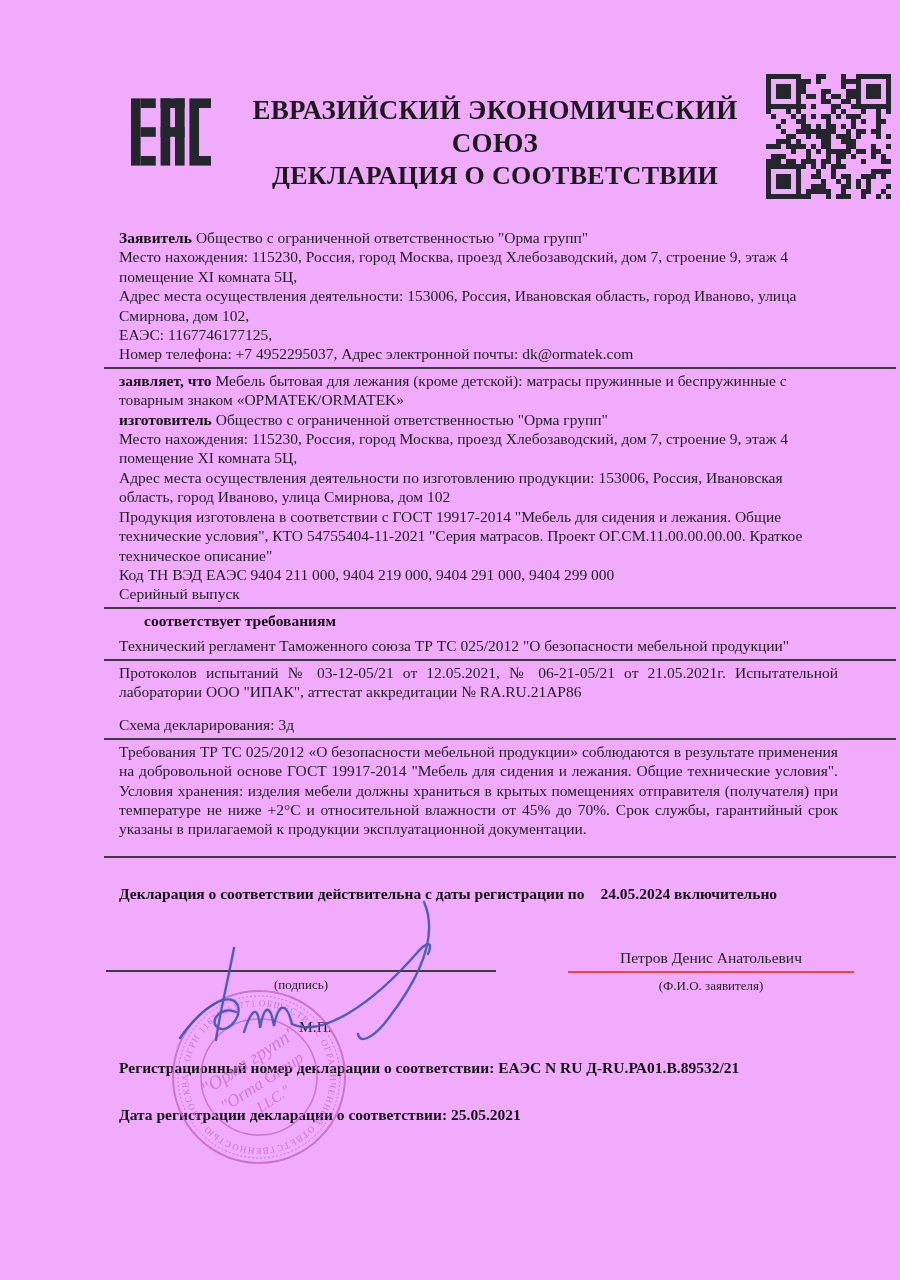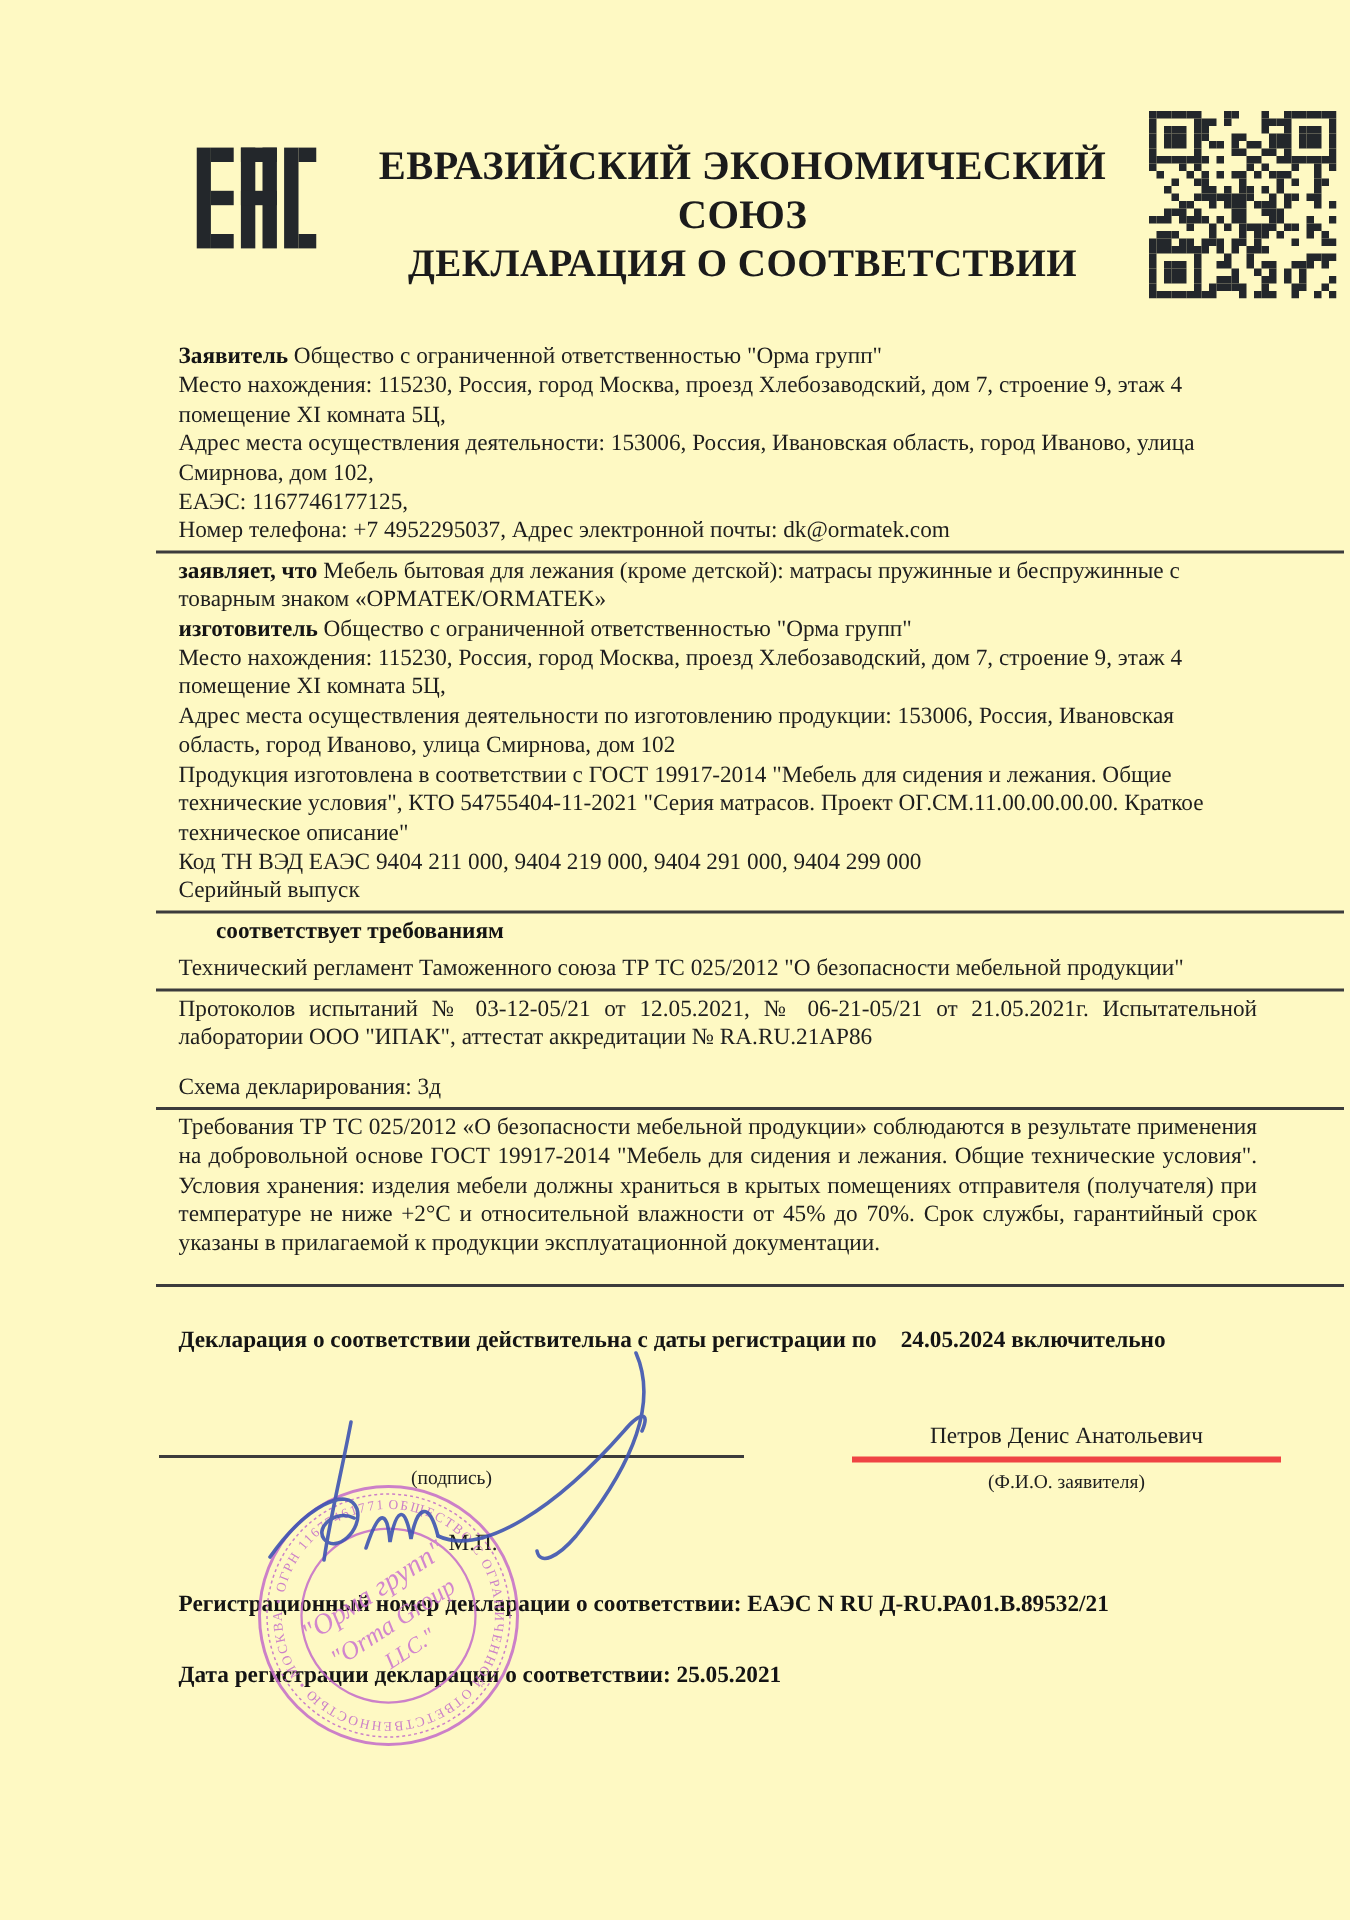--- a/index.html
+++ b/index.html
@@ -1,17 +1,17 @@
 <!DOCTYPE html>
 <html lang="ru"><head>
 <meta charset="utf-8">
 <style>
   html,body{margin:0;padding:0;background:#ffffff;}
   .page{
-    position:relative;width:900px;height:1280px;background:#fef9c3;
+    position:relative;width:900px;height:1280px;background:#f0abfc;
     font-family:"Liberation Serif",serif;color:#1e1e1e;overflow:hidden;
   }
   
   .hdr-titles{position:absolute;left:228px;top:94px;width:534px;text-align:center;font-weight:bold;color:#1b1b1b;}
   .hdr-line1{font-size:27px;line-height:33px;letter-spacing:.3px;}
   .hdr-line2{font-size:26px;line-height:31px;letter-spacing:.3px;}
   .eac-logo{position:absolute;left:131px;top:94px;}
   .qr{position:absolute;left:766px;top:74px;}
   
   .content{position:absolute;left:104px;top:226px;width:792px;font-size:15.5px;line-height:19.4px;}
@@ -23,21 +23,21 @@
   .gap8{height:6px;}
   .scheme{margin-top:14px;}
   .spacer{height:14px;}
   .validity{padding-top:26px;font-weight:bold;color:#141414;}
   .validity .vdate{margin-left:16px;}
   
   .sigrow{display:flex;justify-content:space-between;margin-top:30px;padding:0 42px 0 2px;}
   .sig-left{width:390px;text-align:center;}
   .sig-left .sline{border-bottom:2px solid #3c3c3c;height:34px;}
   .sig-right{width:286px;text-align:center;}
-  .sig-right .nameline{border-bottom:4px solid #ef4444;padding:12px 0 3px 0;}
+  .sig-right .nameline{border-bottom:2px solid #ef4444;padding:12px 0 3px 0;}
   .cap{font-size:13px;padding-top:3px;}
   .mp{margin:22px 0 0 195px;}
   .regnum{margin-top:20px;font-weight:bold;color:#141414;}
   .regdate{margin-top:22px;font-weight:bold;color:#141414;}
   
   .signature-ov{position:absolute;left:172px;top:896px;pointer-events:none;}
   .stamp-ov{position:absolute;left:168px;top:986px;pointer-events:none;opacity:.85;}
 </style>
 </head>
 <body>

